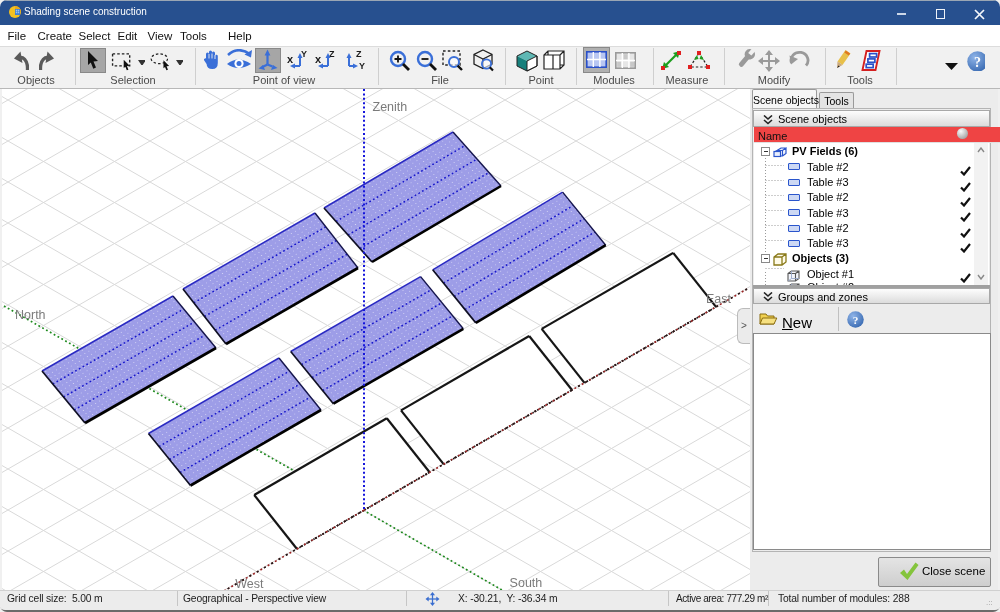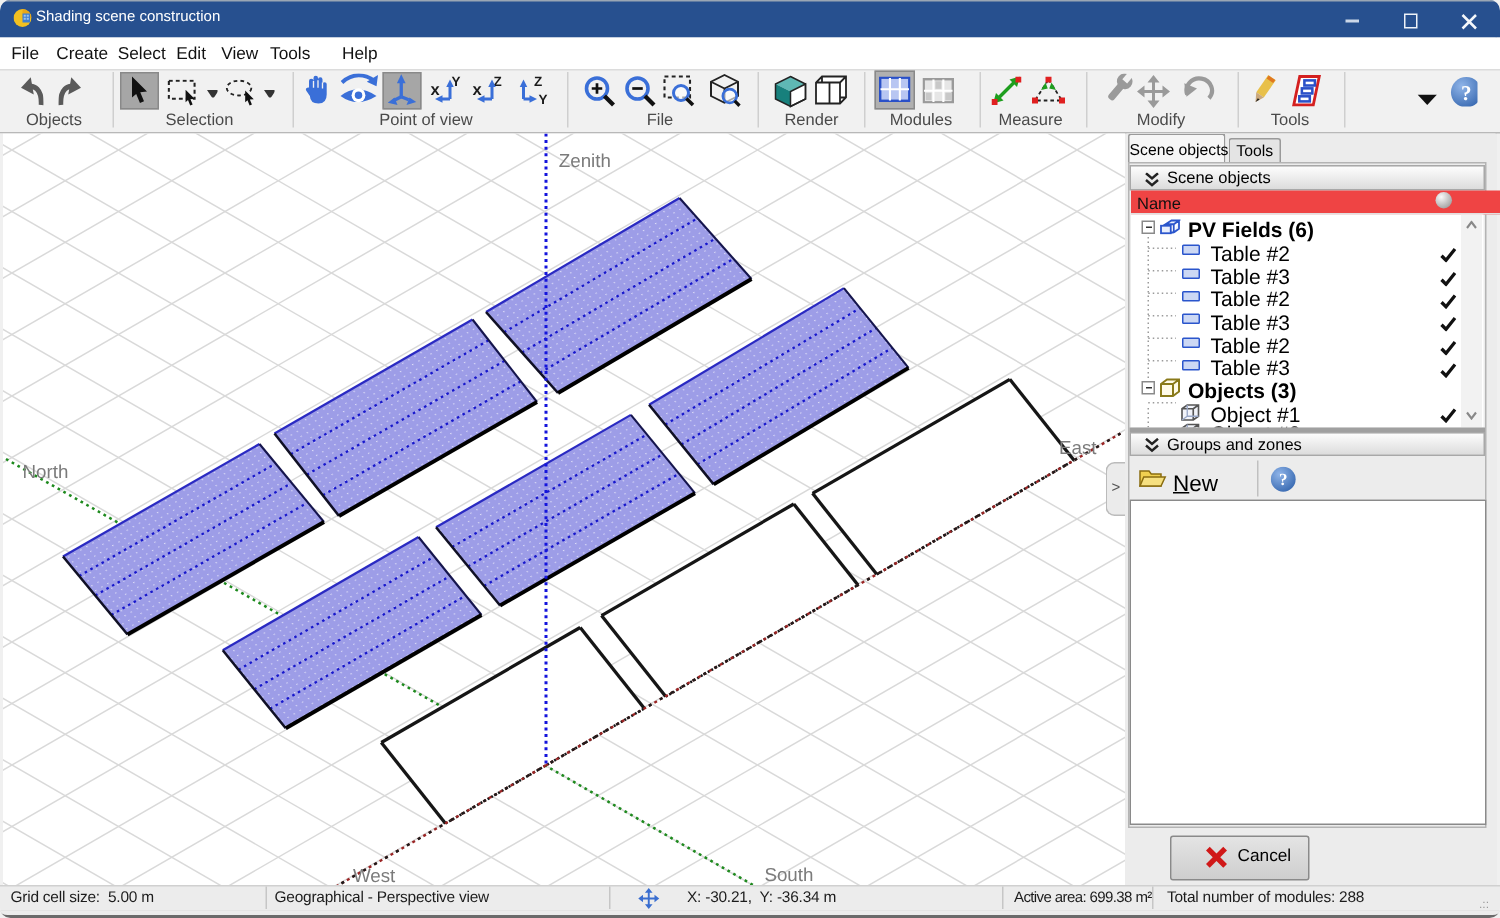--- a/index.html
+++ b/index.html
@@ -3,21 +3,21 @@
 *{margin:0;padding:0;box-sizing:border-box}
 html,body{width:1000px;height:612px;background:#f0f0f0;font-family:"Liberation Sans",sans-serif;overflow:hidden}
 #win{position:absolute;left:0;top:0;width:1000px;height:612px;border-radius:7px;overflow:hidden;background:#ececec}
 .abs{position:absolute}
 .seplabel{position:absolute;font-size:11px;color:#4a4a4a;top:74px;text-align:center}
 .vsep{position:absolute;top:48px;height:37px;width:1px;background:#cfcfcf}
 .menuitem{position:absolute;top:29.5px;font-size:11.5px;color:#111}
 .tbtn{position:absolute;border:1px solid #898989;background:#a6a6a6}
 .st{position:absolute;font-size:10.3px;letter-spacing:-0.15px;color:#1c1c1c;top:592.5px;white-space:pre}
 .stdiv{position:absolute;top:591px;height:15px;width:1px;background:#c6c6c6}
-.tree{position:absolute;font-size:14px;color:#000;white-space:nowrap}
+.tree{position:absolute;font-size:11px;color:#000;white-space:nowrap}
 </style></head><body>
 <div id="win">
 <div class="abs" style="left:0;top:25px;width:2px;height:582px;background:#f0f0f0"></div>
 <div class="abs" style="left:998px;top:25px;width:2px;height:582px;background:#f0f0f0"></div>
 <div class="abs" style="left:997px;top:25px;width:1px;height:580px;background:#a8a8a8"></div>
 <div class="abs" style="left:0;top:0;width:1000px;height:25px;background:#27508f;border-top:1px solid #9aa6b4"></div>
 <svg class="abs" style="left:9px;top:6px" width="12" height="12" viewBox="0 0 12 12">
 <circle cx="6" cy="6" r="6" fill="#f2c021"></circle>
       <path d="M6 0 A6 6 0 0 1 12 6 L6 6 Z" fill="#e8a81a"></path>
 <path d="M6 3 h5 v6 h-5 z" fill="#3f7fd0"></path>
@@ -44,21 +44,21 @@
 <div class="vsep" style="left:505px"></div>
 <div class="vsep" style="left:576.3px"></div>
 <div class="vsep" style="left:652.5px"></div>
 <div class="vsep" style="left:723.8px"></div>
 <div class="vsep" style="left:825px"></div>
 <div class="vsep" style="left:896.3px"></div>
 <div class="seplabel" style="left:6.0px;width:60px">Objects</div>
 <div class="seplabel" style="left:93.0px;width:80px">Selection</div>
 <div class="seplabel" style="left:229.0px;width:110px">Point of view</div>
 <div class="seplabel" style="left:410.0px;width:60px">File</div>
-<div class="seplabel" style="left:511.0px;width:60px">Render</div>
+<div class="seplabel" style="left:511.0px;width:60px">Point</div>
 <div class="seplabel" style="left:579.0px;width:70px">Modules</div>
 <div class="seplabel" style="left:652.0px;width:70px">Measure</div>
 <div class="seplabel" style="left:744.0px;width:60px">Modify</div>
 <div class="seplabel" style="left:835.0px;width:50px">Tools</div>
 <div class="tbtn" style="left:79.5px;top:47.8px;width:26.5px;height:25px"></div>
 <div class="tbtn" style="left:255px;top:47.8px;width:26px;height:25px"></div>
 <div class="tbtn" style="left:582.5px;top:46.5px;width:27.5px;height:26.3px;background:#b0b0b0"></div>
 <svg class="abs" style="left:13px;top:49px" width="16" height="22" viewBox="0 0 16 22">
       <path d="M14.5 21 C15 11 10 6.5 4 9.5" fill="none" stroke="#5a5a5a" stroke-width="3.4"></path>
       <path d="M7.5 2.5 L1 9.5 L9.5 14 Z" fill="#5a5a5a"></path>
@@ -520,38 +520,38 @@
       <circle cx="10.5" cy="10.5" r="10.2" fill="url(#hg2)"></circle>
       <defs>
         <radialGradient id="hg2" cx="0.35" cy="0.3" r="0.9">
           <stop offset="0" stop-color="#8fb4e8"></stop>
           <stop offset="1" stop-color="#2a5da8"></stop>
         </radialGradient>
       </defs>
       <text x="10.5" y="15.6" font-size="14" font-weight="bold" fill="#fff" text-anchor="middle" font-family="Liberation Serif,serif">?</text>
     </svg>
 <div class="abs" style="left:753px;top:333px;width:238px;height:217px;background:#fff;border:1px solid #8a8a8a"></div>
-<div class="abs" style="left:780px;top:557px;width:93px;height:30px">
+<div class="abs" style="left:878px;top:557px;width:113px;height:30px">
       <span class="abs" style="left:0;top:0;width:100%;height:100%;background:linear-gradient(#e4e4e4,#cecece);border:1px solid #8a8a8a;border-radius:2px"></span>
-<svg class="abs" style="left:22px;top:6px" width="18" height="17" viewBox="0 0 18 17">
-        <path d="M2 4 L4.5 1.5 L9 6 L13.5 1.5 L16 4 L11.5 8.5 L16 13 L13.5 15.5 L9 11 L4.5 15.5 L2 13 L6.5 8.5 Z" fill="#d01818"></path>
+<svg class="abs" style="left:20px;top:5px" width="21" height="19" viewBox="0 0 21 19">
+        <path d="M2 11 L6 7.5 L9 12 L17.5 0.5 L20.5 3 L9.5 18 Z" fill="#84c43c"></path>
       </svg>
-<span class="abs" style="left:45px;top:8px;font-size:11.5px">Cancel</span>
+<span class="abs" style="left:44px;top:8px;font-size:11.5px">Close scene</span>
     </div>
 <div class="abs" style="left:0;top:590px;width:1000px;height:17px;background:#ececec;border-top:1px solid #d0d0d0"></div>
 <div class="stdiv" style="left:177px"></div>
 <div class="stdiv" style="left:406px"></div>
 <div class="stdiv" style="left:668px"></div>
 <div class="stdiv" style="left:767.5px"></div>
 <div class="st" style="left:7px">Grid cell size:  5.00 m</div>
 <div class="st" style="left:183px">Geographical - Perspective view</div>
 <svg class="abs" style="left:425px;top:592px" width="15" height="14" viewBox="0 0 22 22">
       <g fill="#3a6ed0">
         <path d="M11 0 L15 5 H7 Z M11 22 L7 17 H15 Z M0 11 L5 7 V15 Z M22 11 L17 15 V7 Z"></path>
         <path d="M4 10 H18 V12 H4 Z"></path>
         <path d="M10 4 H12 V18 H10 Z"></path>
       </g>
     </svg>
 <div class="st" style="left:458px">X: -30.21,  Y: -36.34 m</div>
-<div class="st" style="left:676px;font-size:10px;letter-spacing:-0.4px">Active area: 699.38 m²</div>
+<div class="st" style="left:676px;font-size:10px;letter-spacing:-0.4px">Active area: 777.29 m²</div>
 <div class="st" style="left:778px;font-size:10.3px">Total number of modules: 288</div>
 <div class="abs" style="left:986px;top:598px;font-size:8px;color:#999">.::</div>
 <div class="abs" style="left:0;top:607px;width:1000px;height:5px;background:#ececec;border-bottom:2px solid #6a6a6a;border-radius:0 0 7px 7px"></div>
 </div>
 </body></html>

